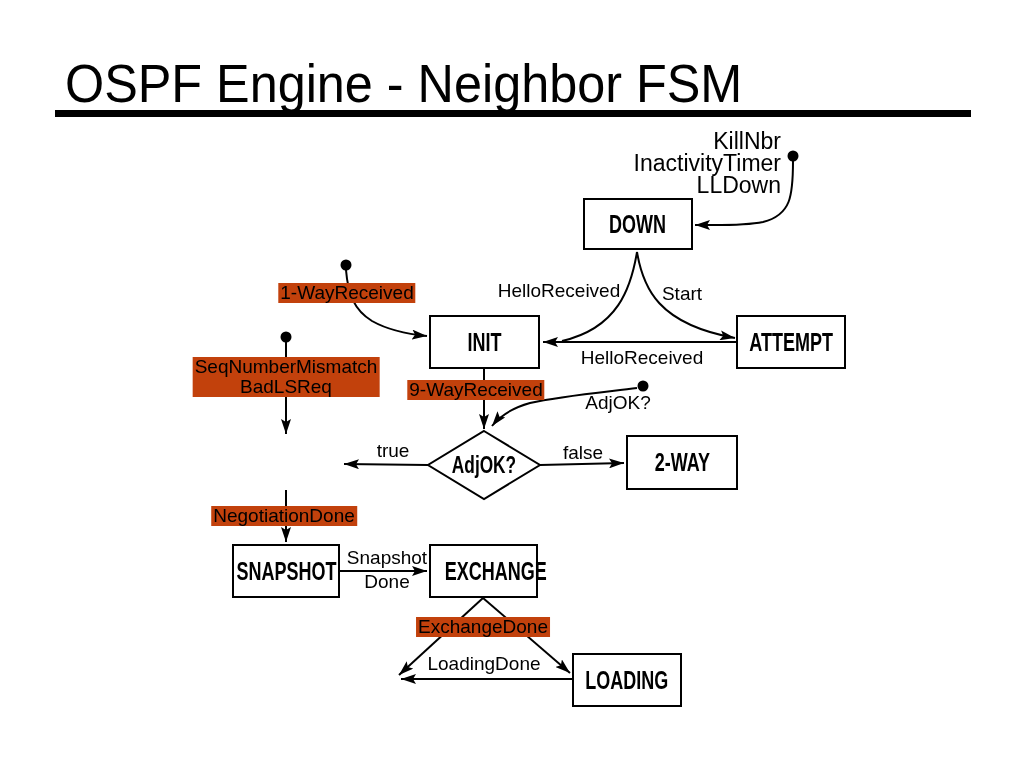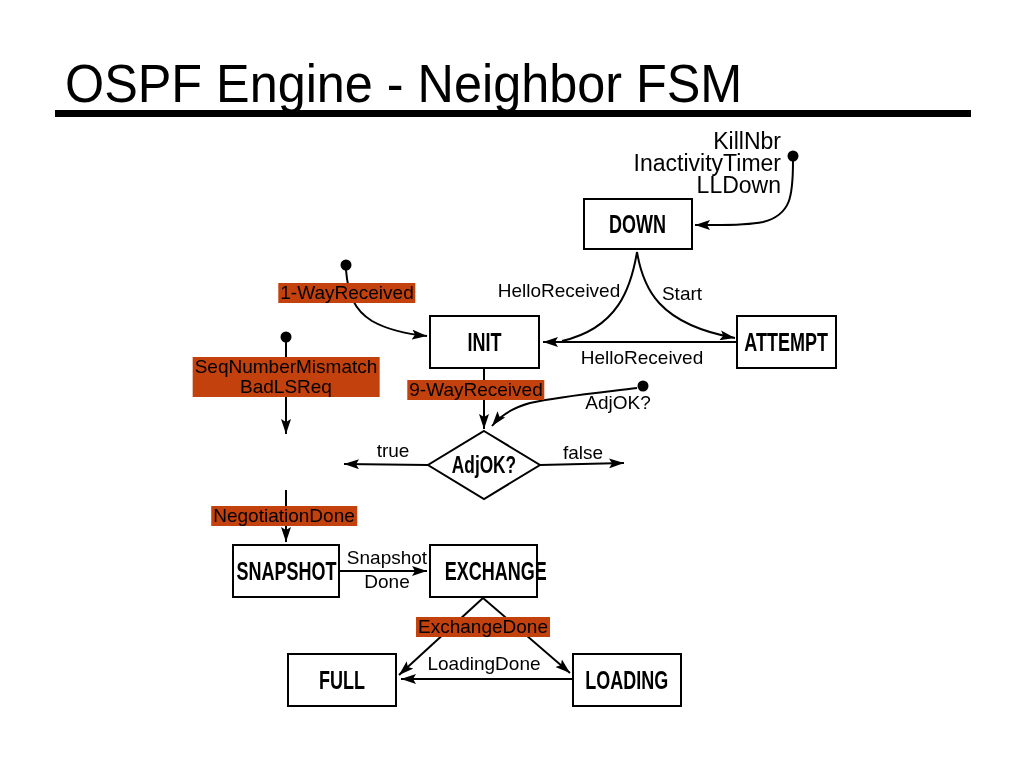--- a/index.html
+++ b/index.html
@@ -58,31 +58,31 @@
     </g>
     <polygon points="484,431 540,465 484,499 428,465" fill="#fff" stroke="#000" stroke-width="2"></polygon>
   </svg>
 
   <div class="state" style="left:583px;top:198px;width:110px;height:52px;">
     <span>DOWN</span>
   </div>
   <div class="state" style="left:429px;top:315px;width:111px;height:54px;">
     <span>INIT</span>
   </div>
-  <div class="state" style="left:736px;top:315px;width:101px;height:54px;align-items:center;">
+  <div class="state" style="left:736px;top:315px;width:110px;height:54px;align-items:center;">
     <span>ATTEMPT</span>
+  </div>
+  <div class="state" style="left:626px;top:435px;width:112px;height:55px;">
+    <span>2-WAY</span>
   </div>
   <div class="state" style="left:232px;top:544px;width:108px;height:54px;">
     <span>SNAPSHOT</span>
   </div>
   <div class="state" style="left:429px;top:544px;width:109px;height:54px;padding-left:25px;">
     <span>EXCHANGE</span>
-  </div>
-  <div class="state" style="left:287px;top:653px;width:110px;height:54px;">
-    <span>FULL</span>
   </div>
   <div class="state" style="left:572px;top:653px;width:110px;height:54px;">
     <span>LOADING</span>
   </div>
 
   <div class="dlabel" style="left:484px;top:451px;">AdjOK?</div>
 
   <div class="rlabel" style="right:243px;top:130px;">
     <div>KillNbr</div>
     <div>InactivityTimer</div>

